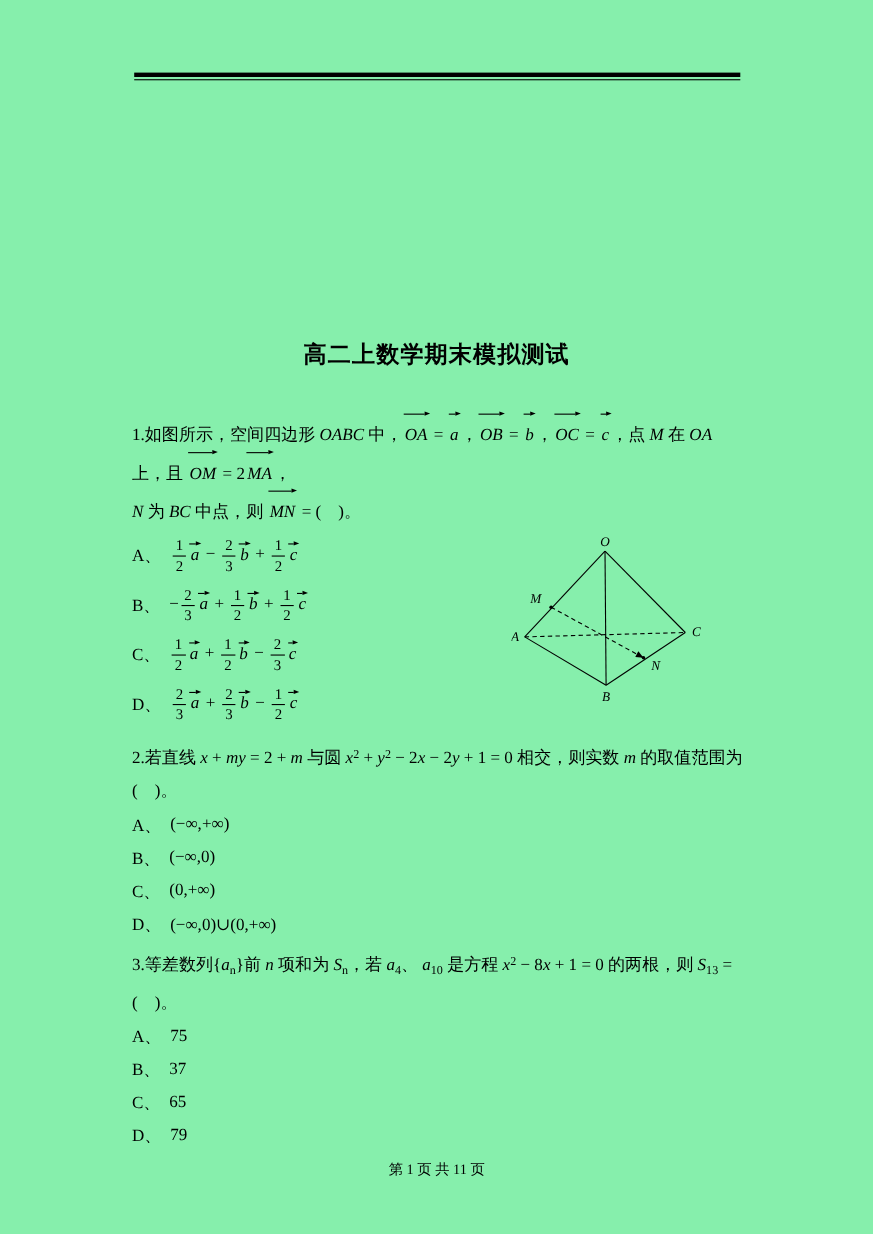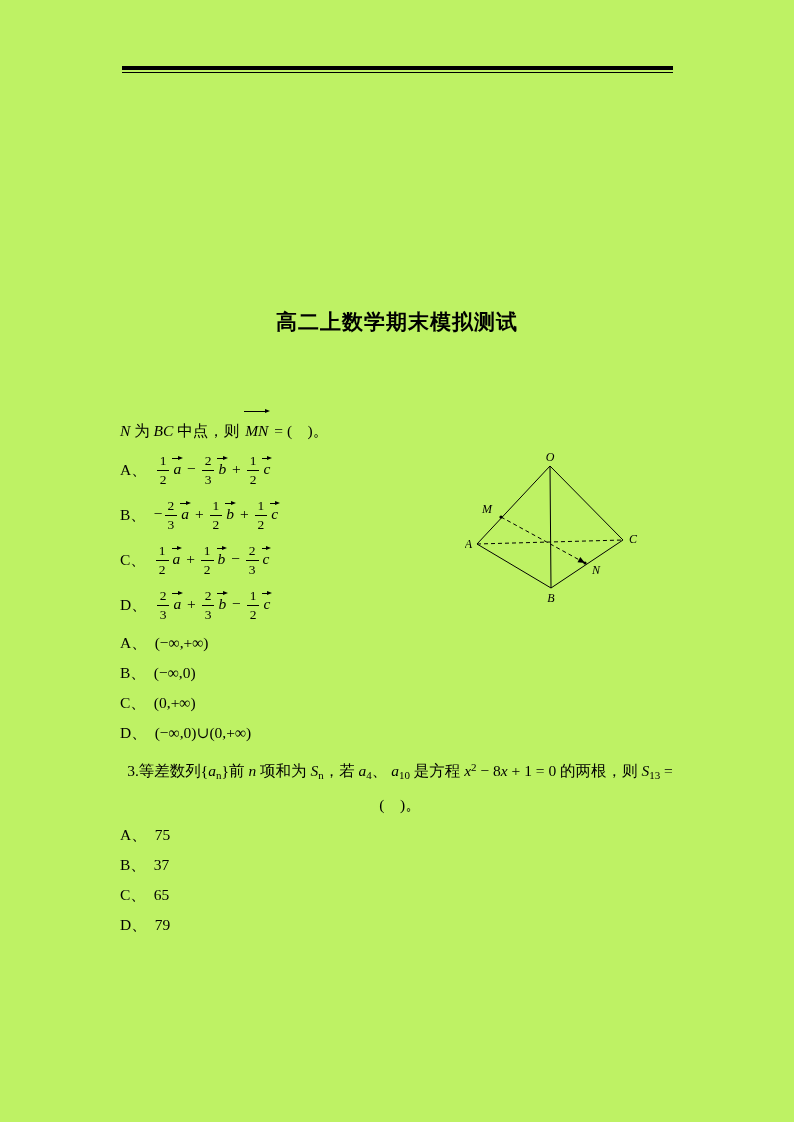--- a/index.html
+++ b/index.html
@@ -6,21 +6,21 @@
   html, body { background: #ffffff; }
   body {
     width: 794px; height: 1122px;
     font-family: "Liberation Serif", "DejaVu Serif", serif;
     color: #000;
     position: relative;
   }
   .page {
     position: relative;
     width: 794px; height: 1122px;
-    background: #bef264;
+    background: #86efac;
     overflow: hidden;
   }
   .toprule { position: absolute; left: 122px; top: 66px; width: 551px; }
   .toprule .thick { height: 4px; background: #000; }
   .toprule .thin  { height: 1px; background: #000; margin-top: 2px; }
   .title {
     position: absolute; left: 0; right: 0; top: 308px;
     text-align: center;
     font-family: "Liberation Sans", "DejaVu Sans", sans-serif;
     font-weight: bold; font-size: 21px; letter-spacing: 1px;
@@ -30,21 +30,21 @@
     font-size: 15.5px;
   }
   .intro {
     font-family: "Liberation Sans", "DejaVu Sans", sans-serif;
     font-weight: bold; line-height: 27px; font-size: 15.5px;
   }
   .stem { line-height: 35px; }
   .stem-short { line-height: 30px; }
   .mt6 { margin-top: 6px; }
   .mt8 { margin-top: 8px; }
-  .mt4 { margin-top: 4px; text-align: center; }
+  .mt4 { margin-top: 4px; }
   i { font-style: italic; }
   sup { font-size: 11px; vertical-align: 5px; }
   sub { font-size: 11px; vertical-align: -3px; }
   
   .vec { font-style: italic; position: relative; display: inline-block; padding: 0 2px; }
   .vec::before {
     content: ""; position: absolute; left: 1px; right: 5px; top: -2px;
     border-top: 1px solid #000;
   }
   .vec::after {
@@ -89,21 +89,21 @@
     <div class="thick"></div>
     <div class="thin"></div>
   </div>
 
   <h1 class="title">高二上数学期末模拟测试</h1>
 
   <div class="content">
 
 
     <p class="stem mt6">
-      <br>
+      <span>1.如图所示，空间四边形 <i>OABC</i> 中，<i class="vec">OA</i> = <i class="vec">a</i>，<i class="vec">OB</i> = <i class="vec">b</i>，<i class="vec">OC</i> = <i class="vec">c</i>，点 <i>M</i> 在 <i>OA</i> 上，且 <i class="vec">OM</i> = 2<i class="vec">MA</i>，</span><br>
       <span><i>N</i> 为 <i>BC</i> 中点，则 <i class="vec">MN</i> = (　)。</span>
     </p>
 
     <div class="q1-block">
       <div class="opt opt-tall">
         <span class="opt-label">A、</span>
         <span class="opt-math"><span class="frac">
               <span class="fn">1</span>
               <span class="fd">2</span>
             </span><i class="vec">a</i> − <span class="frac">
@@ -171,20 +171,21 @@
 
         <text x="85" y="11" text-anchor="middle">O</text>
         <text x="27" y="63" text-anchor="end">M</text>
         <text x="7" y="98" text-anchor="end">A</text>
         <text x="164" y="93" text-anchor="start">C</text>
         <text x="127" y="124" text-anchor="start">N</text>
         <text x="86" y="152" text-anchor="middle">B</text>
       </svg>
     </div>
 
+    <p class="stem-short mt8">2.若直线 <i>x</i> + <i>my</i> = 2 + <i>m</i> 与圆 <i>x</i><sup>2</sup> + <i>y</i><sup>2</sup> − 2<i>x</i> − 2<i>y</i> + 1 = 0 相交，则实数 <i>m</i> 的取值范围为(　)。</p>
     <div>
       <div class="opt opt-short">
         <span class="opt-label">A、</span>
         <span>(−∞,+∞)</span>
       </div>
       <div class="opt opt-short">
         <span class="opt-label">B、</span>
         <span>(−∞,0)</span>
       </div>
       <div class="opt opt-short">
@@ -212,14 +213,15 @@
         <span>65</span>
       </div>
       <div class="opt opt-short">
         <span class="opt-label">D、</span>
         <span>79</span>
       </div>
     </div>
 
   </div>
 
+  <div class="footer">第 1 页 共 11 页</div>
 
 </div>
 
 </body></html>

